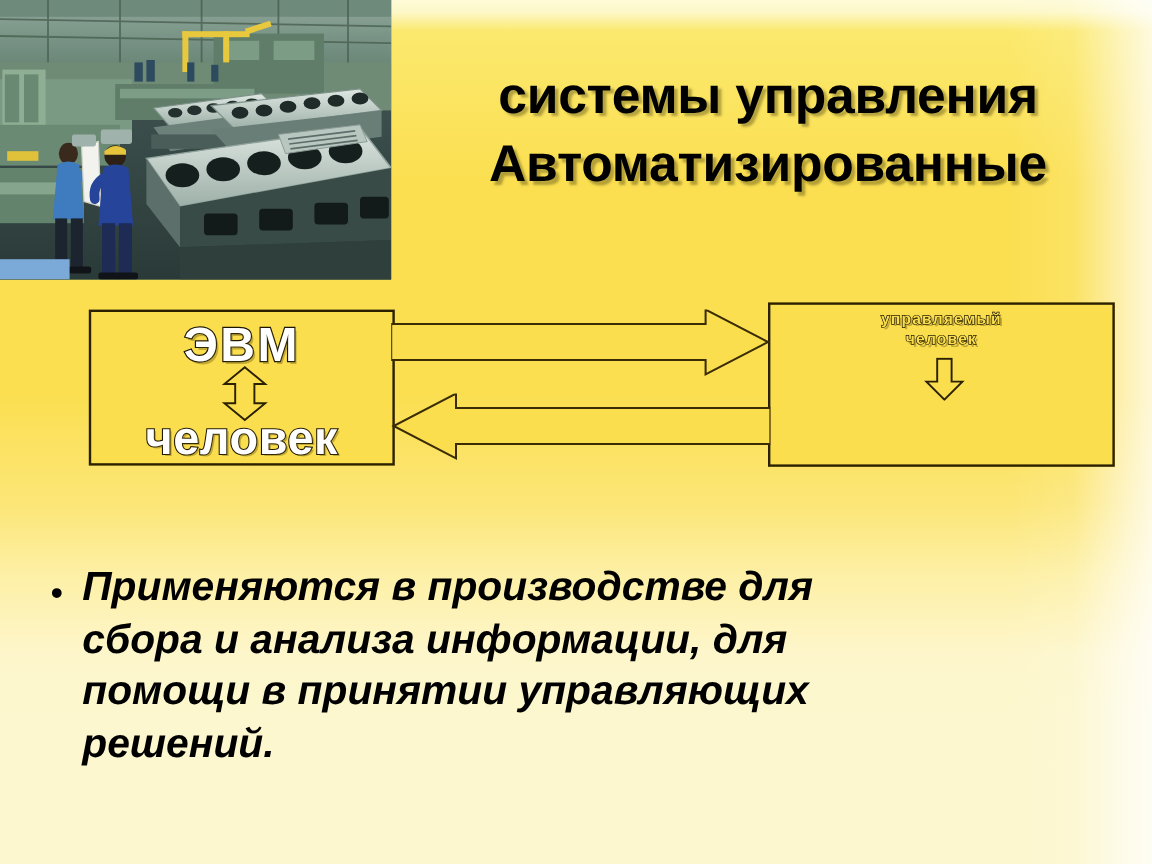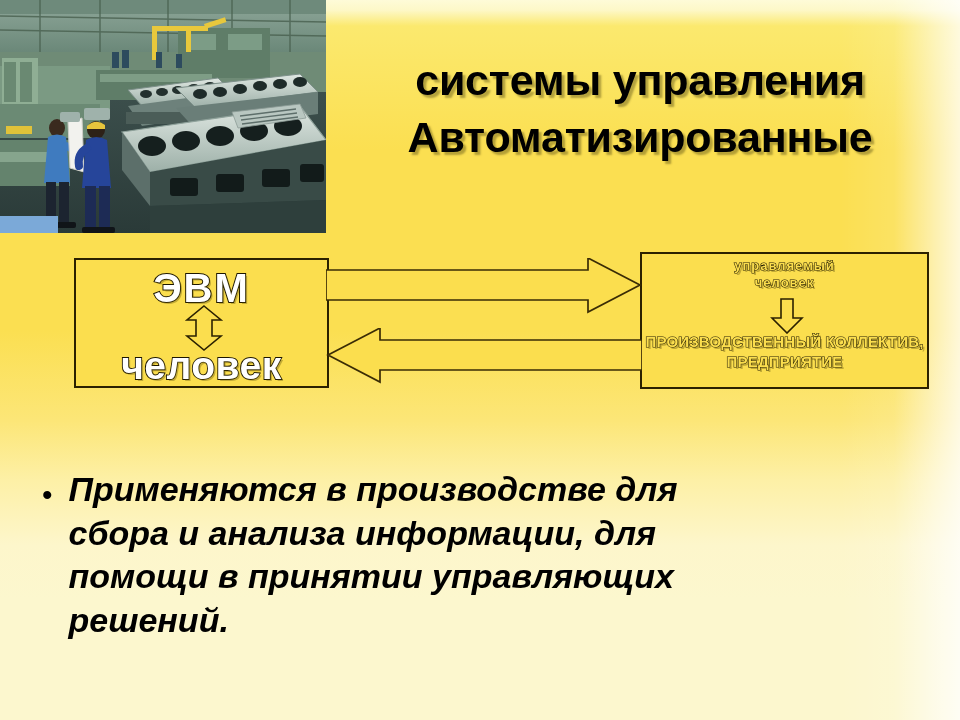--- a/index.html
+++ b/index.html
@@ -351,24 +351,20 @@
     </div>
 
     <div id="box-right" class="dbox">
       <div id="obj-label" class="wordart">
         <span>управляемый</span><br>
         <span>человек</span>
       </div>
       <svg class="arrow-svg" width="34" height="36" viewBox="0 0 34 36" xmlns="http://www.w3.org/2000/svg" style="left:128px; top:44px; position:absolute;">
         <polygon points="11,1 23,1 23,20 32,20 17,35 2,20 11,20" fill="#FBDE4E" stroke="#2B2100" stroke-width="1.6" stroke-linejoin="miter"></polygon>
       </svg>
-      <div id="collective-label" class="wordart">
-        <span>ПРОИЗВОДСТВЕННЫЙ КОЛЛЕКТИВ,</span><br>
-        <span>ПРЕДПРИЯТИЕ</span>
-      </div>
     </div>
 
     <svg id="arrow-right-svg" class="arrow-svg" width="316" height="56" viewBox="0 0 316 56" xmlns="http://www.w3.org/2000/svg">
       <polygon points="0,12 262,12 262,0 314,27 262,54 262,42 0,42" fill="#FBDE4E" stroke="#3a2c05" stroke-width="1.7" stroke-linejoin="miter"></polygon>
     </svg>
 
     <svg id="arrow-left-svg" class="arrow-svg" width="316" height="56" viewBox="0 0 316 56" xmlns="http://www.w3.org/2000/svg">
       <polygon points="316,12 54,12 54,0 2,27 54,54 54,42 316,42" fill="#FBDE4E" stroke="#3a2c05" stroke-width="1.7" stroke-linejoin="miter"></polygon>
     </svg>
   </div>

